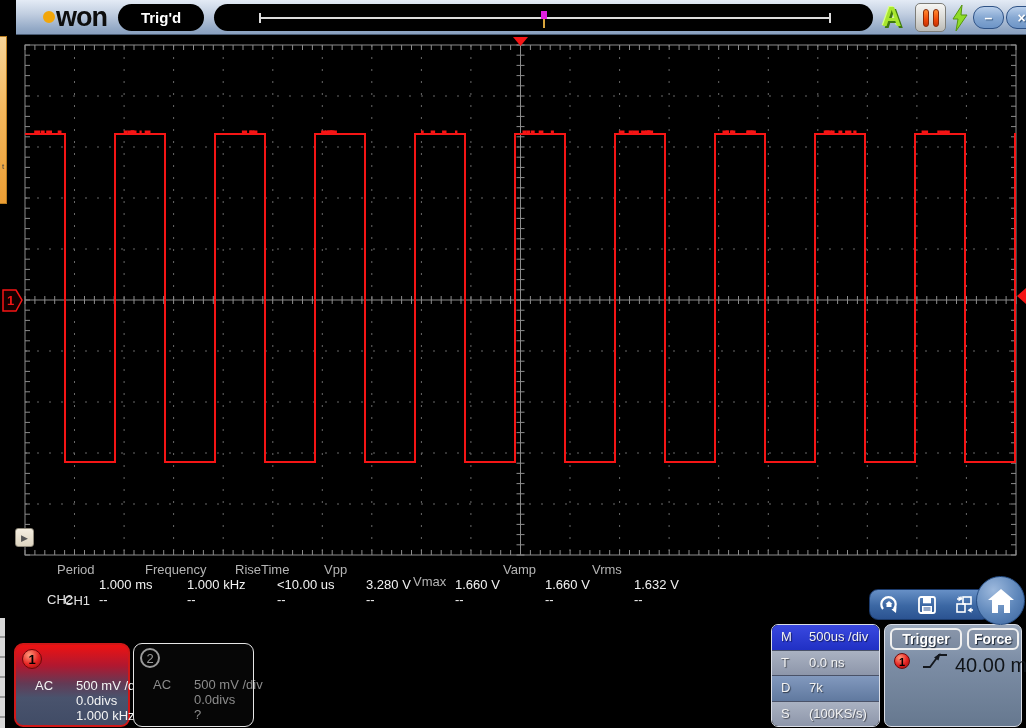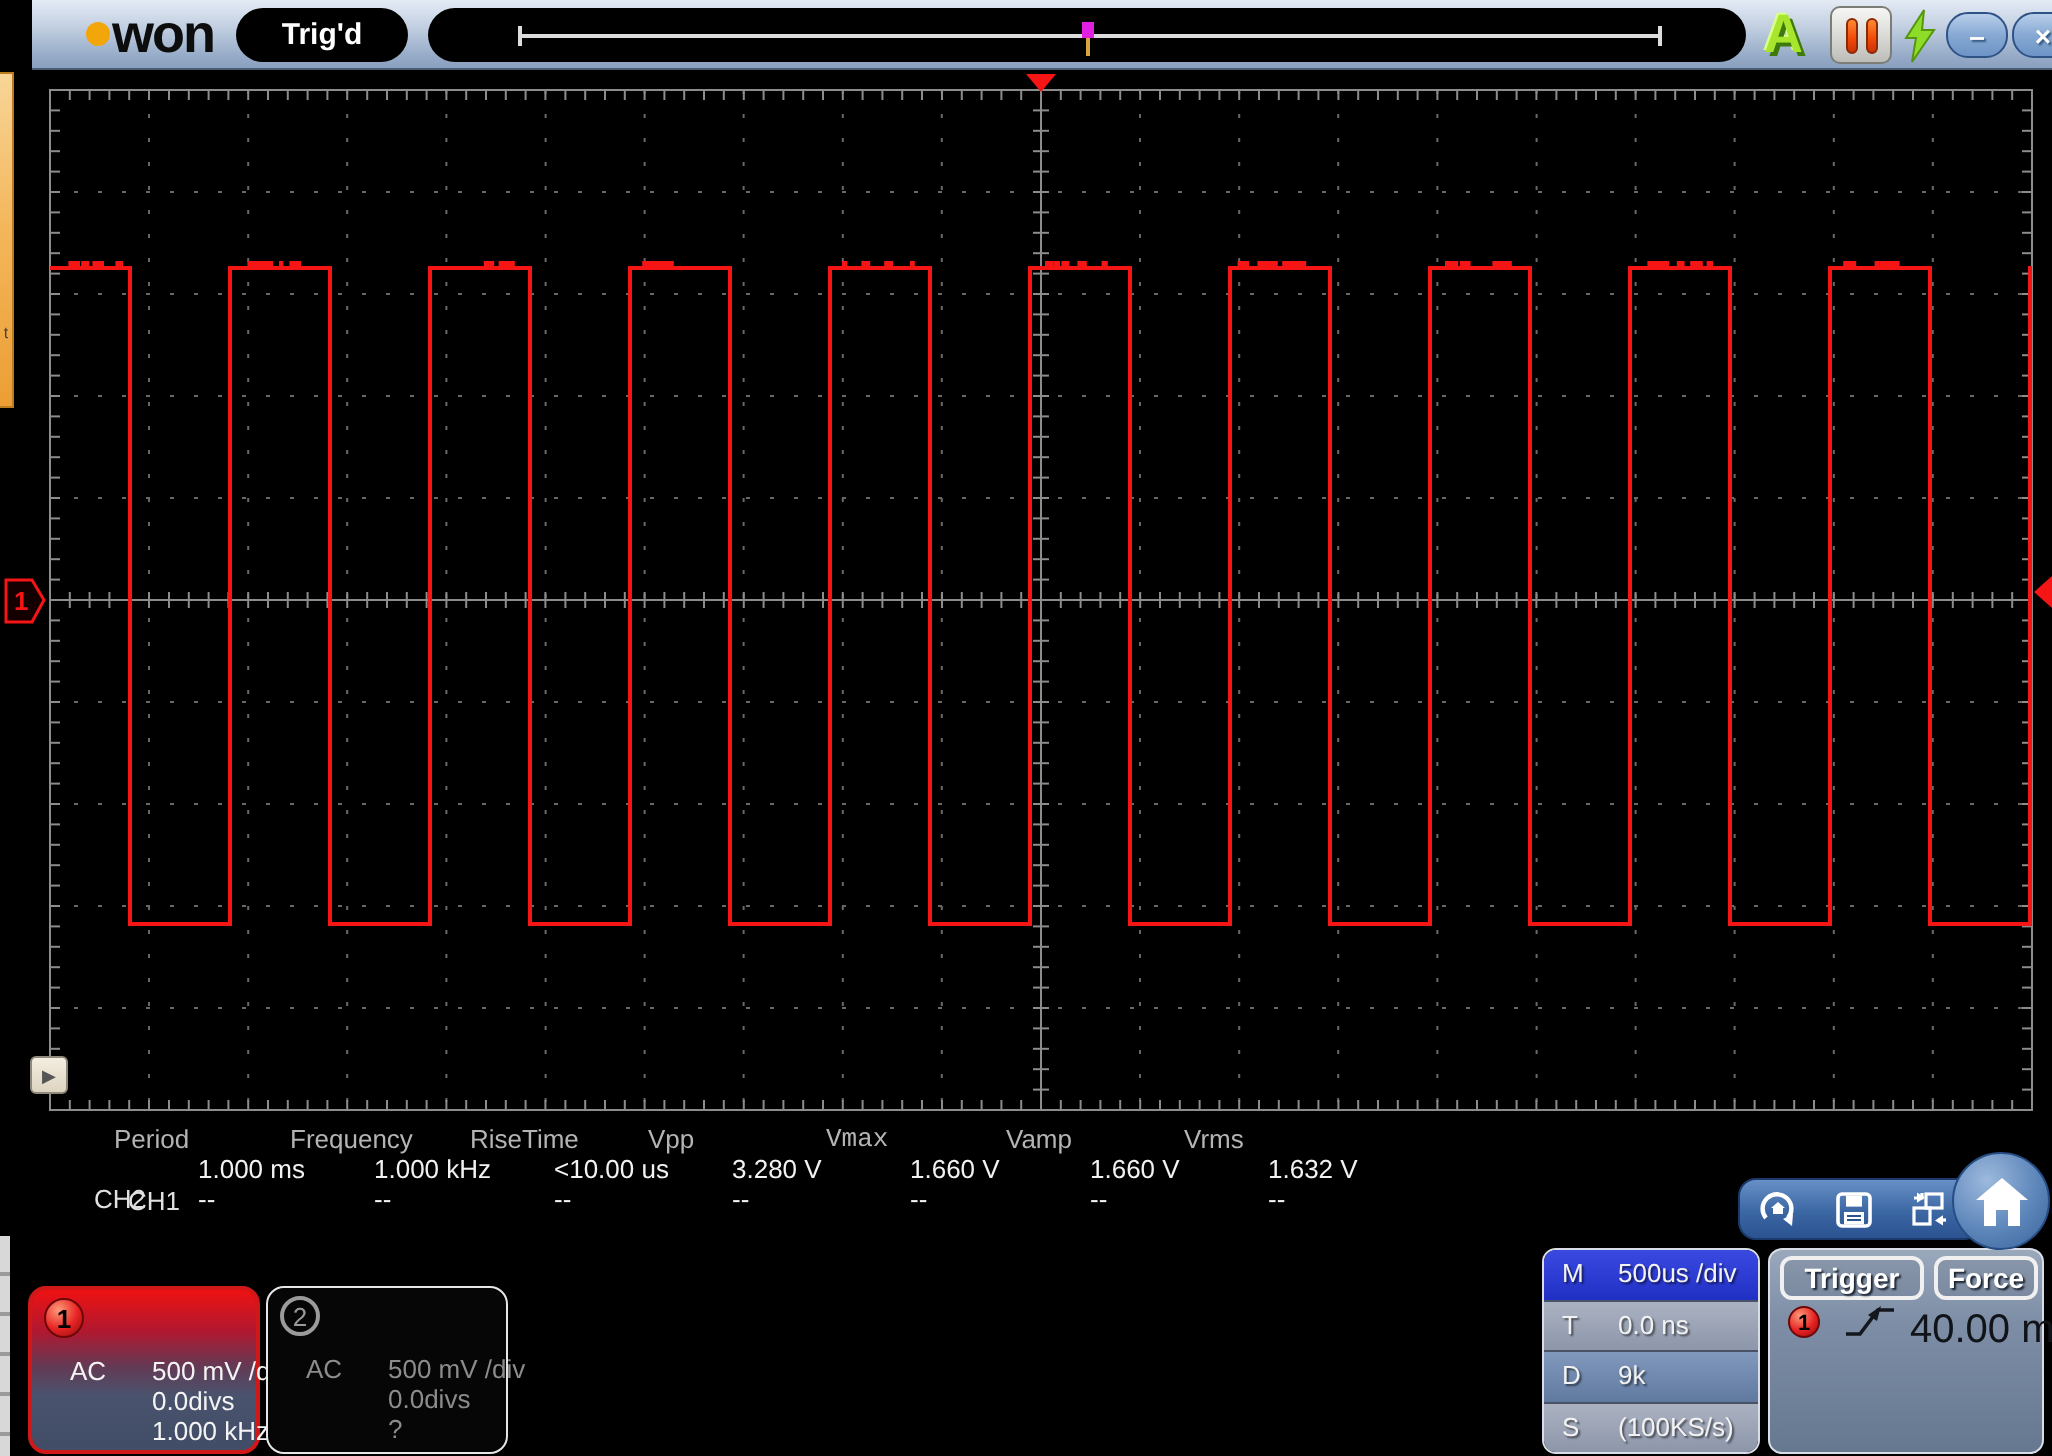--- a/index.html
+++ b/index.html
@@ -706,21 +706,21 @@
     <span class="m-val" style="left: 57px; top: 32px;">--</span>
     <span class="m-head" style="left: 145px; top: 2px;">Frequency</span>
     <span class="m-val" style="left: 145px; top: 17px;">1.000 kHz</span>
     <span class="m-val" style="left: 145px; top: 32px;">--</span>
     <span class="m-head" style="left: 235px; top: 2px;">RiseTime</span>
     <span class="m-val" style="left: 235px; top: 17px;">&lt;10.00 us</span>
     <span class="m-val" style="left: 235px; top: 32px;">--</span>
     <span class="m-head" style="left: 324px; top: 2px;">Vpp</span>
     <span class="m-val" style="left: 324px; top: 17px;">3.280 V</span>
     <span class="m-val" style="left: 324px; top: 32px;">--</span>
-    <span class="m-head" style="left: 413px; top: 2px; font-family: Liberation Mono, monospace;">Vmax</span>
+    <span class="m-head" style="left: 413px; top: 14px;">Vmax</span>
     <span class="m-val" style="left: 413px; top: 17px;">1.660 V</span>
     <span class="m-val" style="left: 413px; top: 32px;">--</span>
     <span class="m-head" style="left: 503px; top: 2px;">Vamp</span>
     <span class="m-val" style="left: 503px; top: 17px;">1.660 V</span>
     <span class="m-val" style="left: 503px; top: 32px;">--</span>
     <span class="m-head" style="left: 592px; top: 2px;">Vrms</span>
     <span class="m-val" style="left: 592px; top: 17px;">1.632 V</span>
     <span class="m-val" style="left: 592px; top: 32px;">--</span>
   </div>
 
@@ -785,21 +785,21 @@
   <div class="mtds-row r0">
     <span class="k">M</span>
     <span class="v">500us /div</span>
   </div>
   <div class="mtds-row r1">
     <span class="k">T</span>
     <span class="v">0.0 ns</span>
   </div>
   <div class="mtds-row r2">
     <span class="k">D</span>
-    <span class="v">9k</span>
+    <span class="v">7k</span>
   </div>
   <div class="mtds-row r3">
     <span class="k">S</span>
     <span class="v">(100KS/s)</span>
   </div>
 </div>
 
 <div class="trig-panel">
   <button class="tp-btn trig-btn">Trigger</button>
   <button class="tp-btn force-btn">Force</button>

